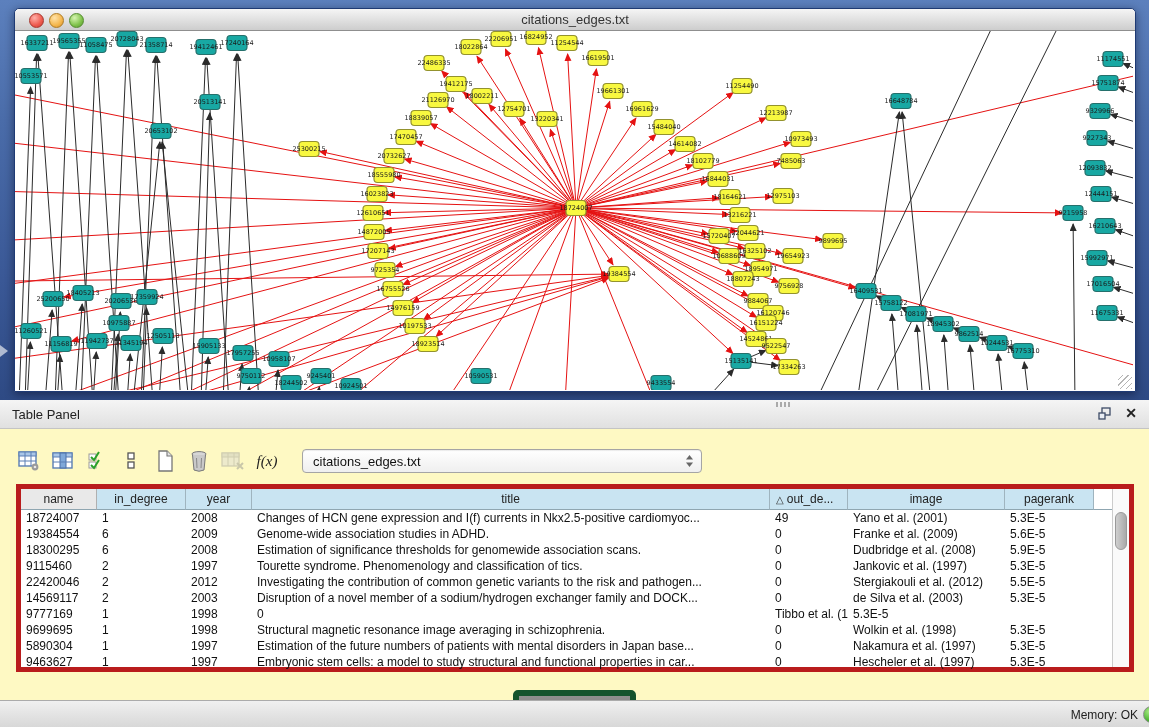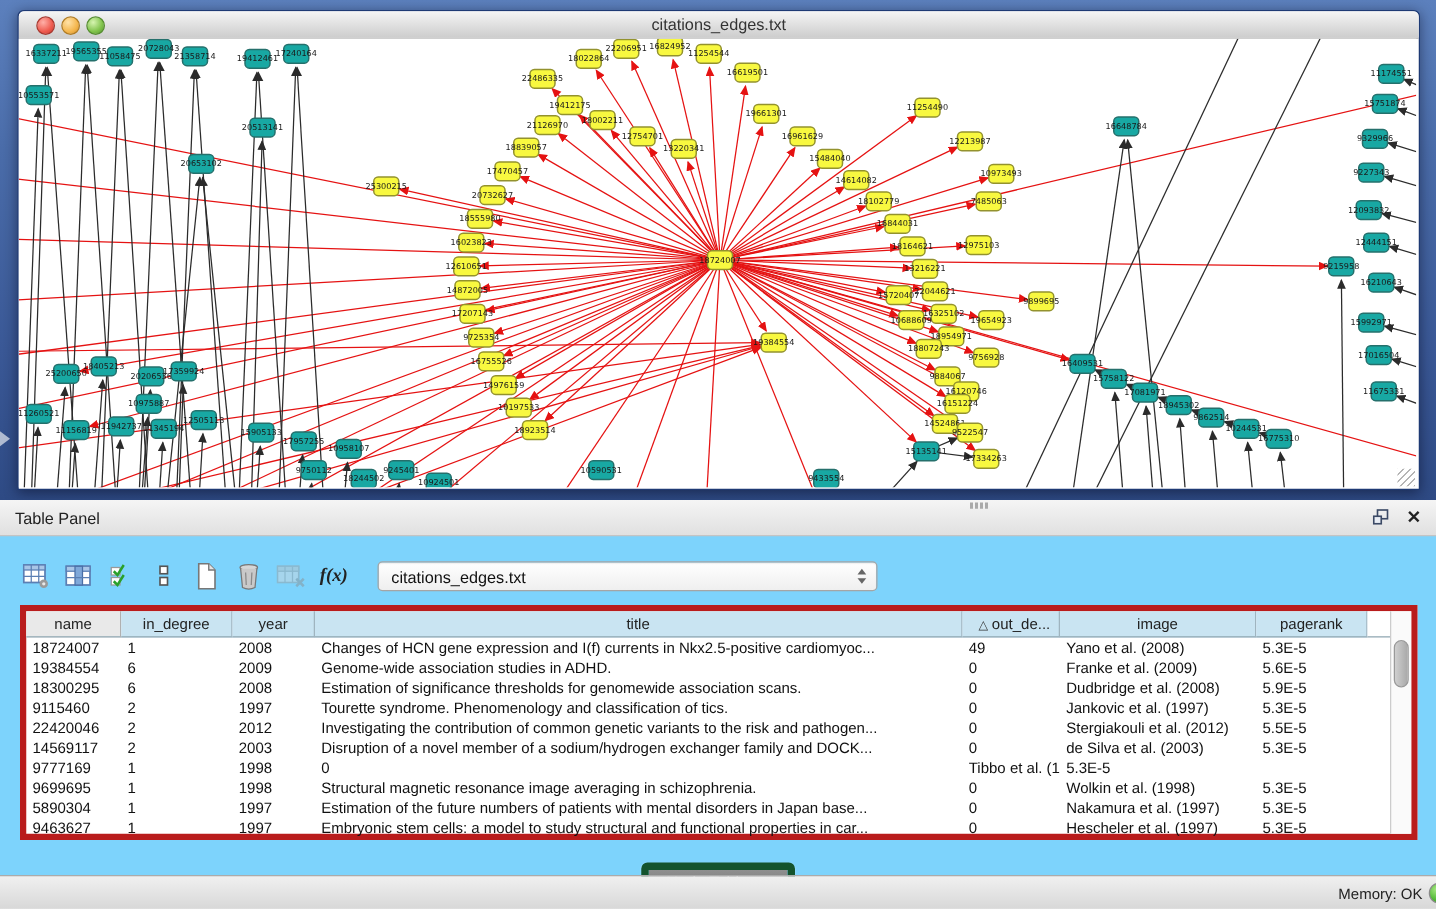--- a/index.html
+++ b/index.html
@@ -21,48 +21,48 @@
   .tl.close{left:14px;background:radial-gradient(circle at 35% 30%,#ffb0a8,#ee5a4e 60%,#c33b32);border:1px solid #a8372e;}
   .tl.min{left:34px;background:radial-gradient(circle at 35% 30%,#ffe2a8,#f4b64d 60%,#cf8c2a);border:1px solid #b07c24;}
   .tl.max{left:54px;background:radial-gradient(circle at 35% 30%,#d6f4b0,#7fc24a 60%,#579234);border:1px solid #558d2f;}
   #canvas{position:relative;width:1118px;height:359px;background:#ffffff;overflow:hidden;}
   #canvas svg{display:block;}
   .grip{position:absolute;right:1px;bottom:1px;width:14px;height:14px;
     background:repeating-linear-gradient(135deg,transparent 0 3px,#b5b5b5 3px 4px);}
   #edgehandle{position:absolute;left:0;top:345px;width:0;height:0;
     border-top:6px solid transparent;border-bottom:6px solid transparent;border-left:8px solid #cfd6e2;opacity:.8;}
   
-  #tpanel{position:absolute;left:0;top:400px;width:1149px;height:300px;background:#7dd3fc;}
+  #tpanel{position:absolute;left:0;top:400px;width:1149px;height:300px;background:#fef9c3;}
   #tpanel-header{height:28px;background:linear-gradient(#f5f5f5,#e0e0e0);
     border-bottom:1px solid #c4c4c4;position:relative;}
   #tpanel-header .label{position:absolute;left:12px;top:7px;font-size:13px;color:#222;}
   #float-icon{position:absolute;right:36px;top:7px;width:15px;height:14px;cursor:pointer;}
   #close-icon{position:absolute;right:12px;top:5px;font-size:14px;font-weight:bold;color:#222;cursor:pointer;}
   #splitter-grip{position:absolute;left:776px;top:2px;width:16px;height:5px;
     background:repeating-linear-gradient(90deg,#aaa 0 2px,transparent 2px 4px);}
   #toolbar{position:absolute;left:0;top:42px;width:1149px;height:38px;display:flex;align-items:center;}
   .tbtn{width:26px;height:26px;margin-left:8px;display:flex;align-items:center;justify-content:center;cursor:pointer;}
   .tbtn:first-child{margin-left:16px;}
   .tbtn.disabled{opacity:.45;}
-  .fx{font-family:"Liberation Serif",serif;font-style:italic;font-weight:bold;font-size:15px;color:#222;text-align:right;}
+  .fx{font-family:"Liberation Serif",serif;font-style:italic;font-weight:normal;font-size:15px;color:#222;text-align:right;}
   #table-combo{margin-left:22px;width:398px;height:22px;border:1px solid #a5a5a5;border-radius:4px;
     background:linear-gradient(#ffffff,#efefef);display:flex;align-items:center;position:relative;
     box-shadow:inset 0 1px 1px rgba(0,0,0,.08);cursor:pointer;}
   #table-combo .val{margin-left:10px;font-size:13px;color:#111;}
   #table-combo .stepper{position:absolute;right:7px;top:4px;}
   
   #tablebox{position:absolute;left:16px;top:84px;width:1118px;height:188px;
     background:#fff;border:5px solid #b91c1c;box-sizing:border-box;}
   #tgrid{margin-right:16px;}
   .hrow,.trow{display:grid;grid-template-columns:76px 89px 66px 518px 78px 157px 89px 1fr;}
   .hcell{height:20px;line-height:20px;font-size:12px;color:#222;text-align:center;
     background:#c9e4f2;border-right:1px solid #9fb4bf;border-bottom:1px solid #8fa6b1;
     overflow:hidden;white-space:nowrap;cursor:pointer;}
   .hcell.first{background:#e9e9e9;border-right:1px solid #b0b0b0;}
-  .hcell.sorted{text-align:center;padding-left:6px;}
+  .hcell.sorted{text-align:left;padding-left:6px;}
   .tri{font-size:10px;margin-right:3px;color:#333;}
   .trow{height:16px;cursor:default;}
   .tcell{font-size:12px;line-height:16px;color:#111;padding-left:5px;
     overflow:hidden;white-space:nowrap;}
   #vscroll{position:absolute;right:0;top:0;bottom:0;width:16px;background:#fafafa;border-left:1px solid #cccccc;}
   #vthumb{position:absolute;left:2px;right:2px;top:23px;height:36px;border-radius:6px;
     background:linear-gradient(90deg,#cfcfcf,#a9a9a9);border:1px solid #999;}
   
   #tabbar{position:absolute;left:0;top:272px;width:1149px;height:28px;display:flex;justify-content:center;}
   #seg{margin-top:18px;height:20px;display:flex;border:6px solid #14532d;border-radius:5px;overflow:hidden;
@@ -769,21 +769,21 @@
         <div class="hcell">pagerank</div>
         <div class="hcell" style="background:#fff;border-right:none;"></div>
       </div>
       <div id="tbody">
           <div class="trow">
             <div class="tcell">18724007</div>
             <div class="tcell">1</div>
             <div class="tcell">2008</div>
             <div class="tcell">Changes of HCN gene expression and I(f) currents in Nkx2.5-positive cardiomyoc...</div>
             <div class="tcell">49</div>
-            <div class="tcell">Yano et al. (2008)</div>
+            <div class="tcell">Yano et al. (2001)</div>
             <div class="tcell">5.3E-5</div>
             <div class="tcell"></div>
           </div>
           <div class="trow">
             <div class="tcell">19384554</div>
             <div class="tcell">6</div>
             <div class="tcell">2009</div>
             <div class="tcell">Genome-wide association studies in ADHD.</div>
             <div class="tcell">0</div>
             <div class="tcell">Franke et al. (2009)</div>

